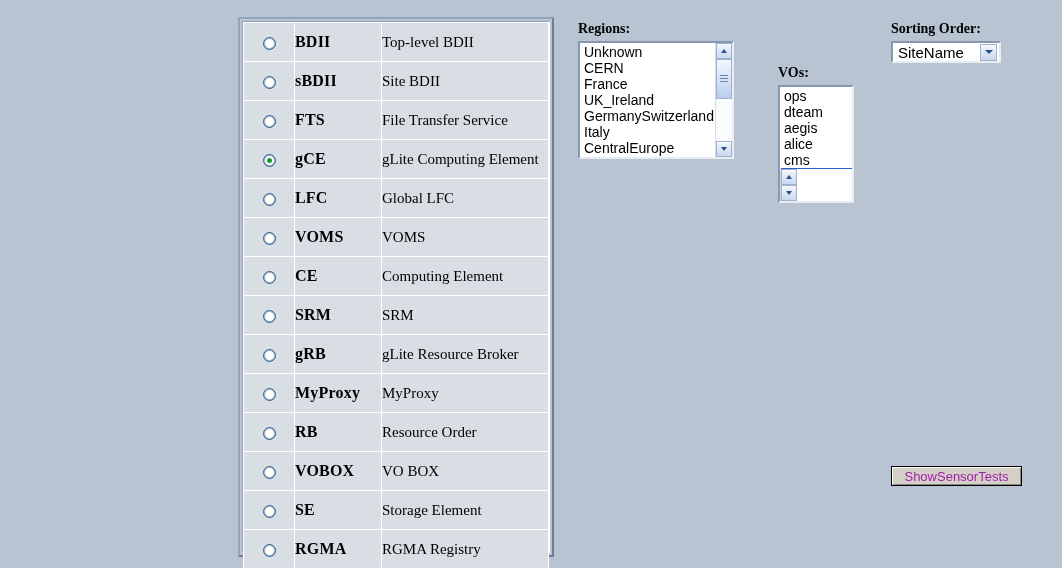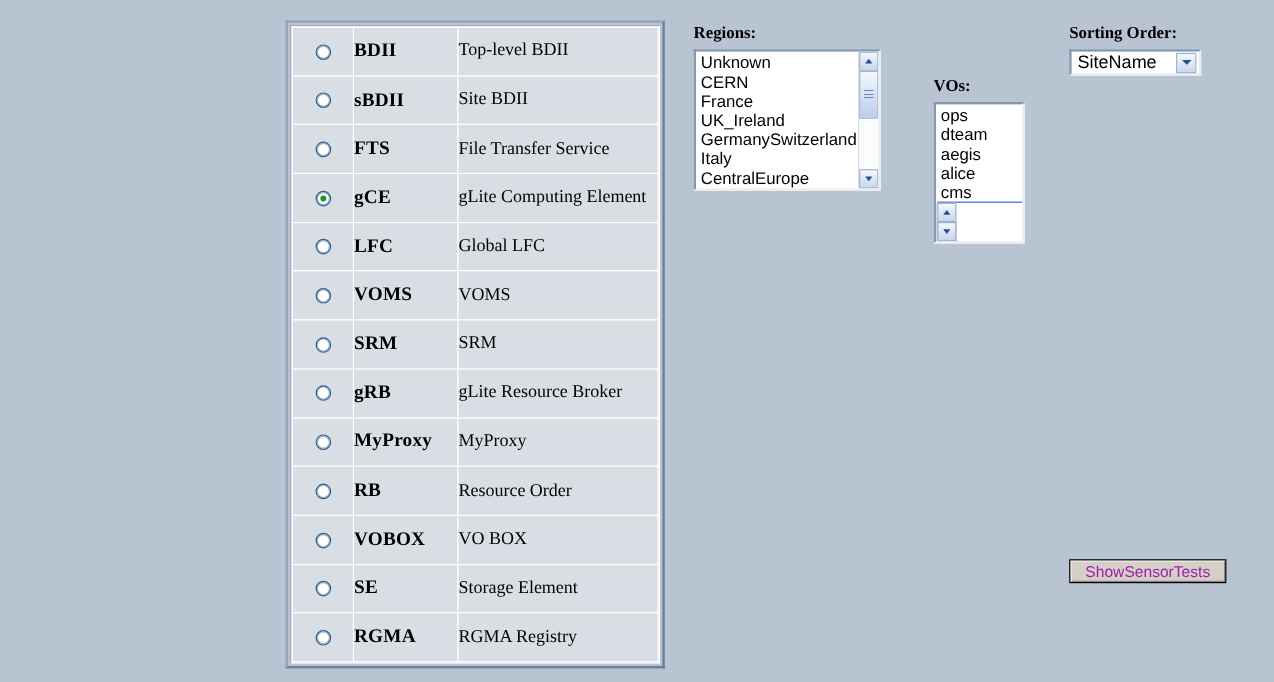--- a/index.html
+++ b/index.html
@@ -277,20 +277,25 @@
           </tr>
           <tr>
             <td class="col-radio"><span class="radio"></span></td>
             <td class="col-code">LFC</td>
             <td class="col-desc">Global LFC</td>
           </tr>
           <tr>
             <td class="col-radio"><span class="radio"></span></td>
             <td class="col-code">VOMS</td>
             <td class="col-desc">VOMS</td>
+          </tr>
+          <tr>
+            <td class="col-radio"><span class="radio"></span></td>
+            <td class="col-code">CE</td>
+            <td class="col-desc">Computing Element</td>
           </tr>
           <tr>
             <td class="col-radio"><span class="radio"></span></td>
             <td class="col-code">SRM</td>
             <td class="col-desc">SRM</td>
           </tr>
           <tr>
             <td class="col-radio"><span class="radio"></span></td>
             <td class="col-code">gRB</td>
             <td class="col-desc">gLite Resource Broker</td>

